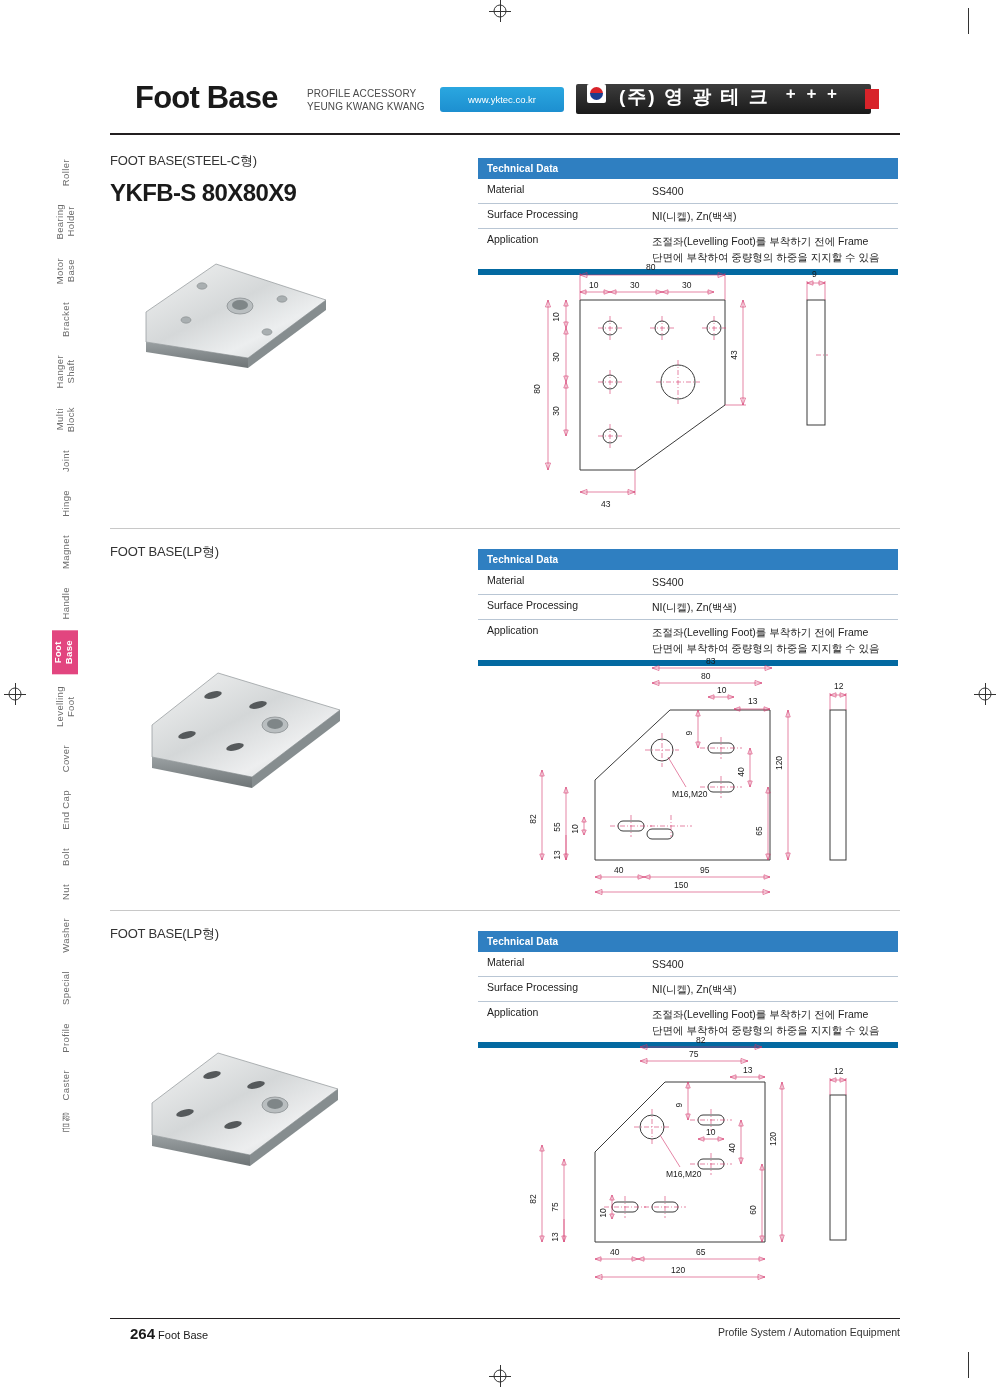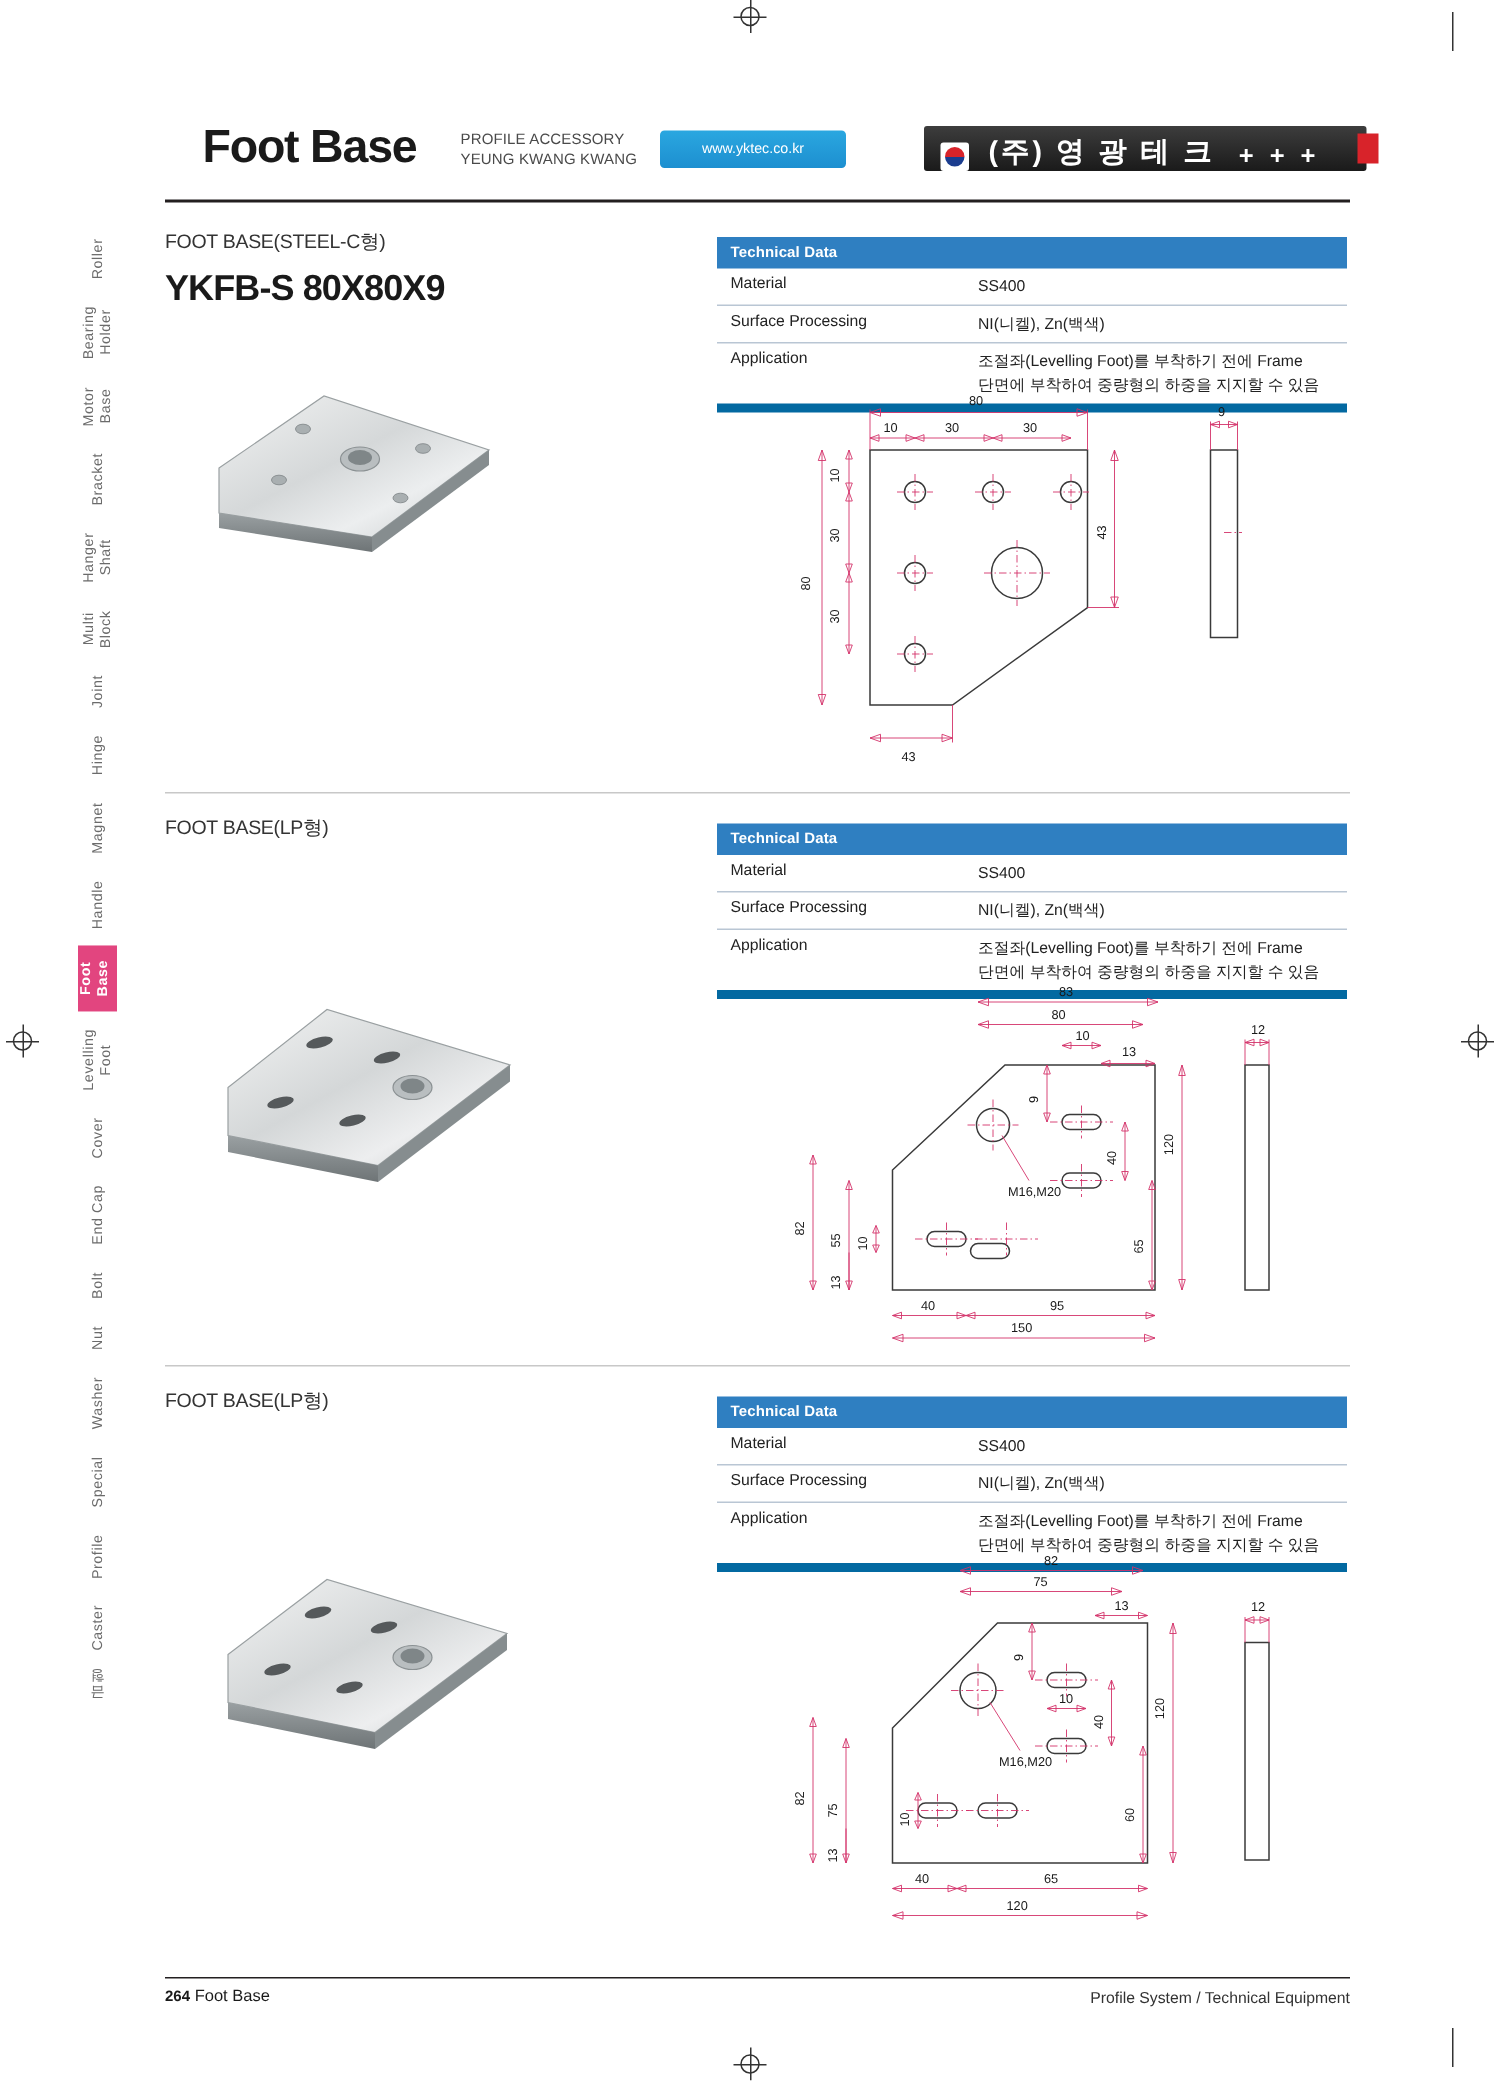--- a/index.html
+++ b/index.html
@@ -45,24 +45,24 @@
   .hdr { position:absolute; left:110px; top:78px; width:790px; height:48px; }
   .hdr-title { position:absolute; left:25px; top:2px; font-size:31px; font-weight:bold; letter-spacing:-0.8px; }
   .hdr-sub { position:absolute; left:197px; top:9px; font-size:10px; color:#4a4a4a; line-height:13px; letter-spacing:0.1px; }
   .hdr-url {
     position:absolute; left:330px; top:9px; width:124px; height:25px;
     background:linear-gradient(to bottom,#2aa7e0,#1d8fd0);
     border-radius:3px; color:#fff; font-size:9.5px;
     display:flex; align-items:center; justify-content:center;
   }
   .hdr-brandbar {
-    position:absolute; left:506px; top:6px; width:295px; height:30px;
+    position:absolute; left:466px; top:6px; width:295px; height:30px;
     background:linear-gradient(to bottom,#3d3d3d,#1a1a1a);
     border-radius:2px;
-    display:flex; align-items:flex-end;
+    display:flex; align-items:flex-start;
   }
   .kr-flag {
     width:19px; height:19px; margin-left:11px; background:#fff; border-radius:2px;
     position:relative; overflow:hidden;
   }
   .kr-flag:before { content:""; position:absolute; left:3px; top:3px; width:13px; height:13px;
      background:linear-gradient(to bottom,#d8232a 50%,#1b3d8f 50%); border-radius:50%; }
   .brand-name { color:#fff; font-size:19px; font-weight:bold; margin-left:13px; letter-spacing:2px; }
   .brand-plus { color:#fff; font-size:17px; font-weight:bold; letter-spacing:3px; margin-left:16px; }
   .brand-cap { position:absolute; right:-8px; top:5px; width:14px; height:20px; background:#d8232a; }
@@ -94,21 +94,21 @@
   svg.drw { position:absolute; }
   .dim { stroke:#d4326a; stroke-width:0.6; fill:none; }
   .cl { stroke:#d4326a; stroke-width:0.6; stroke-dasharray:5 2 1 2; fill:none; }
   .part { stroke:#3a3a3a; stroke-width:1; fill:none; }
   .dtxt { font-size:8.5px; fill:#1a1a1a; font-family:"Liberation Sans", sans-serif; }
   .dtxt-r { font-size:8.5px; fill:#1a1a1a; font-family:"Liberation Sans", sans-serif; }
 
   
   .foot-rule { position:absolute; left:110px; top:1318px; width:790px; height:1px; background:#231f20; }
   .foot-left { position:absolute; left:110px; top:1325px; font-size:11px; }
-  .foot-left b { font-size:10px; }
+  .foot-left b { font-size:15px;margin-left:20px; }
   .foot-right { position:absolute; right:100px; top:1326px; font-size:10.5px; color:#333; }
 </style>
 </head>
 <body>
 
 <div class="page">
 
   <div class="regmark" style="left:489px; top:0px;">
     <div class="regcircle"></div>
   </div>
@@ -547,15 +547,15 @@
     <path class="dim" d="M330,53 l6,-2.2 v4.4 z M346,53 l-6,-2.2 v4.4 z" fill="#d4326a"></path>
     <path class="dim" d="M330,51 V68 M346,51 V68"></path>
     <text class="dtxt" x="334" y="47">12</text>
   </svg>
 
   <div class="foot-rule"></div>
   <div class="foot-left">
     <b>264</b>
     <span>Foot Base</span>
   </div>
-  <div class="foot-right">Profile System / Technical Equipment</div>
+  <div class="foot-right">Profile System / Automation Equipment</div>
 
 </div>
 
 </body></html>

